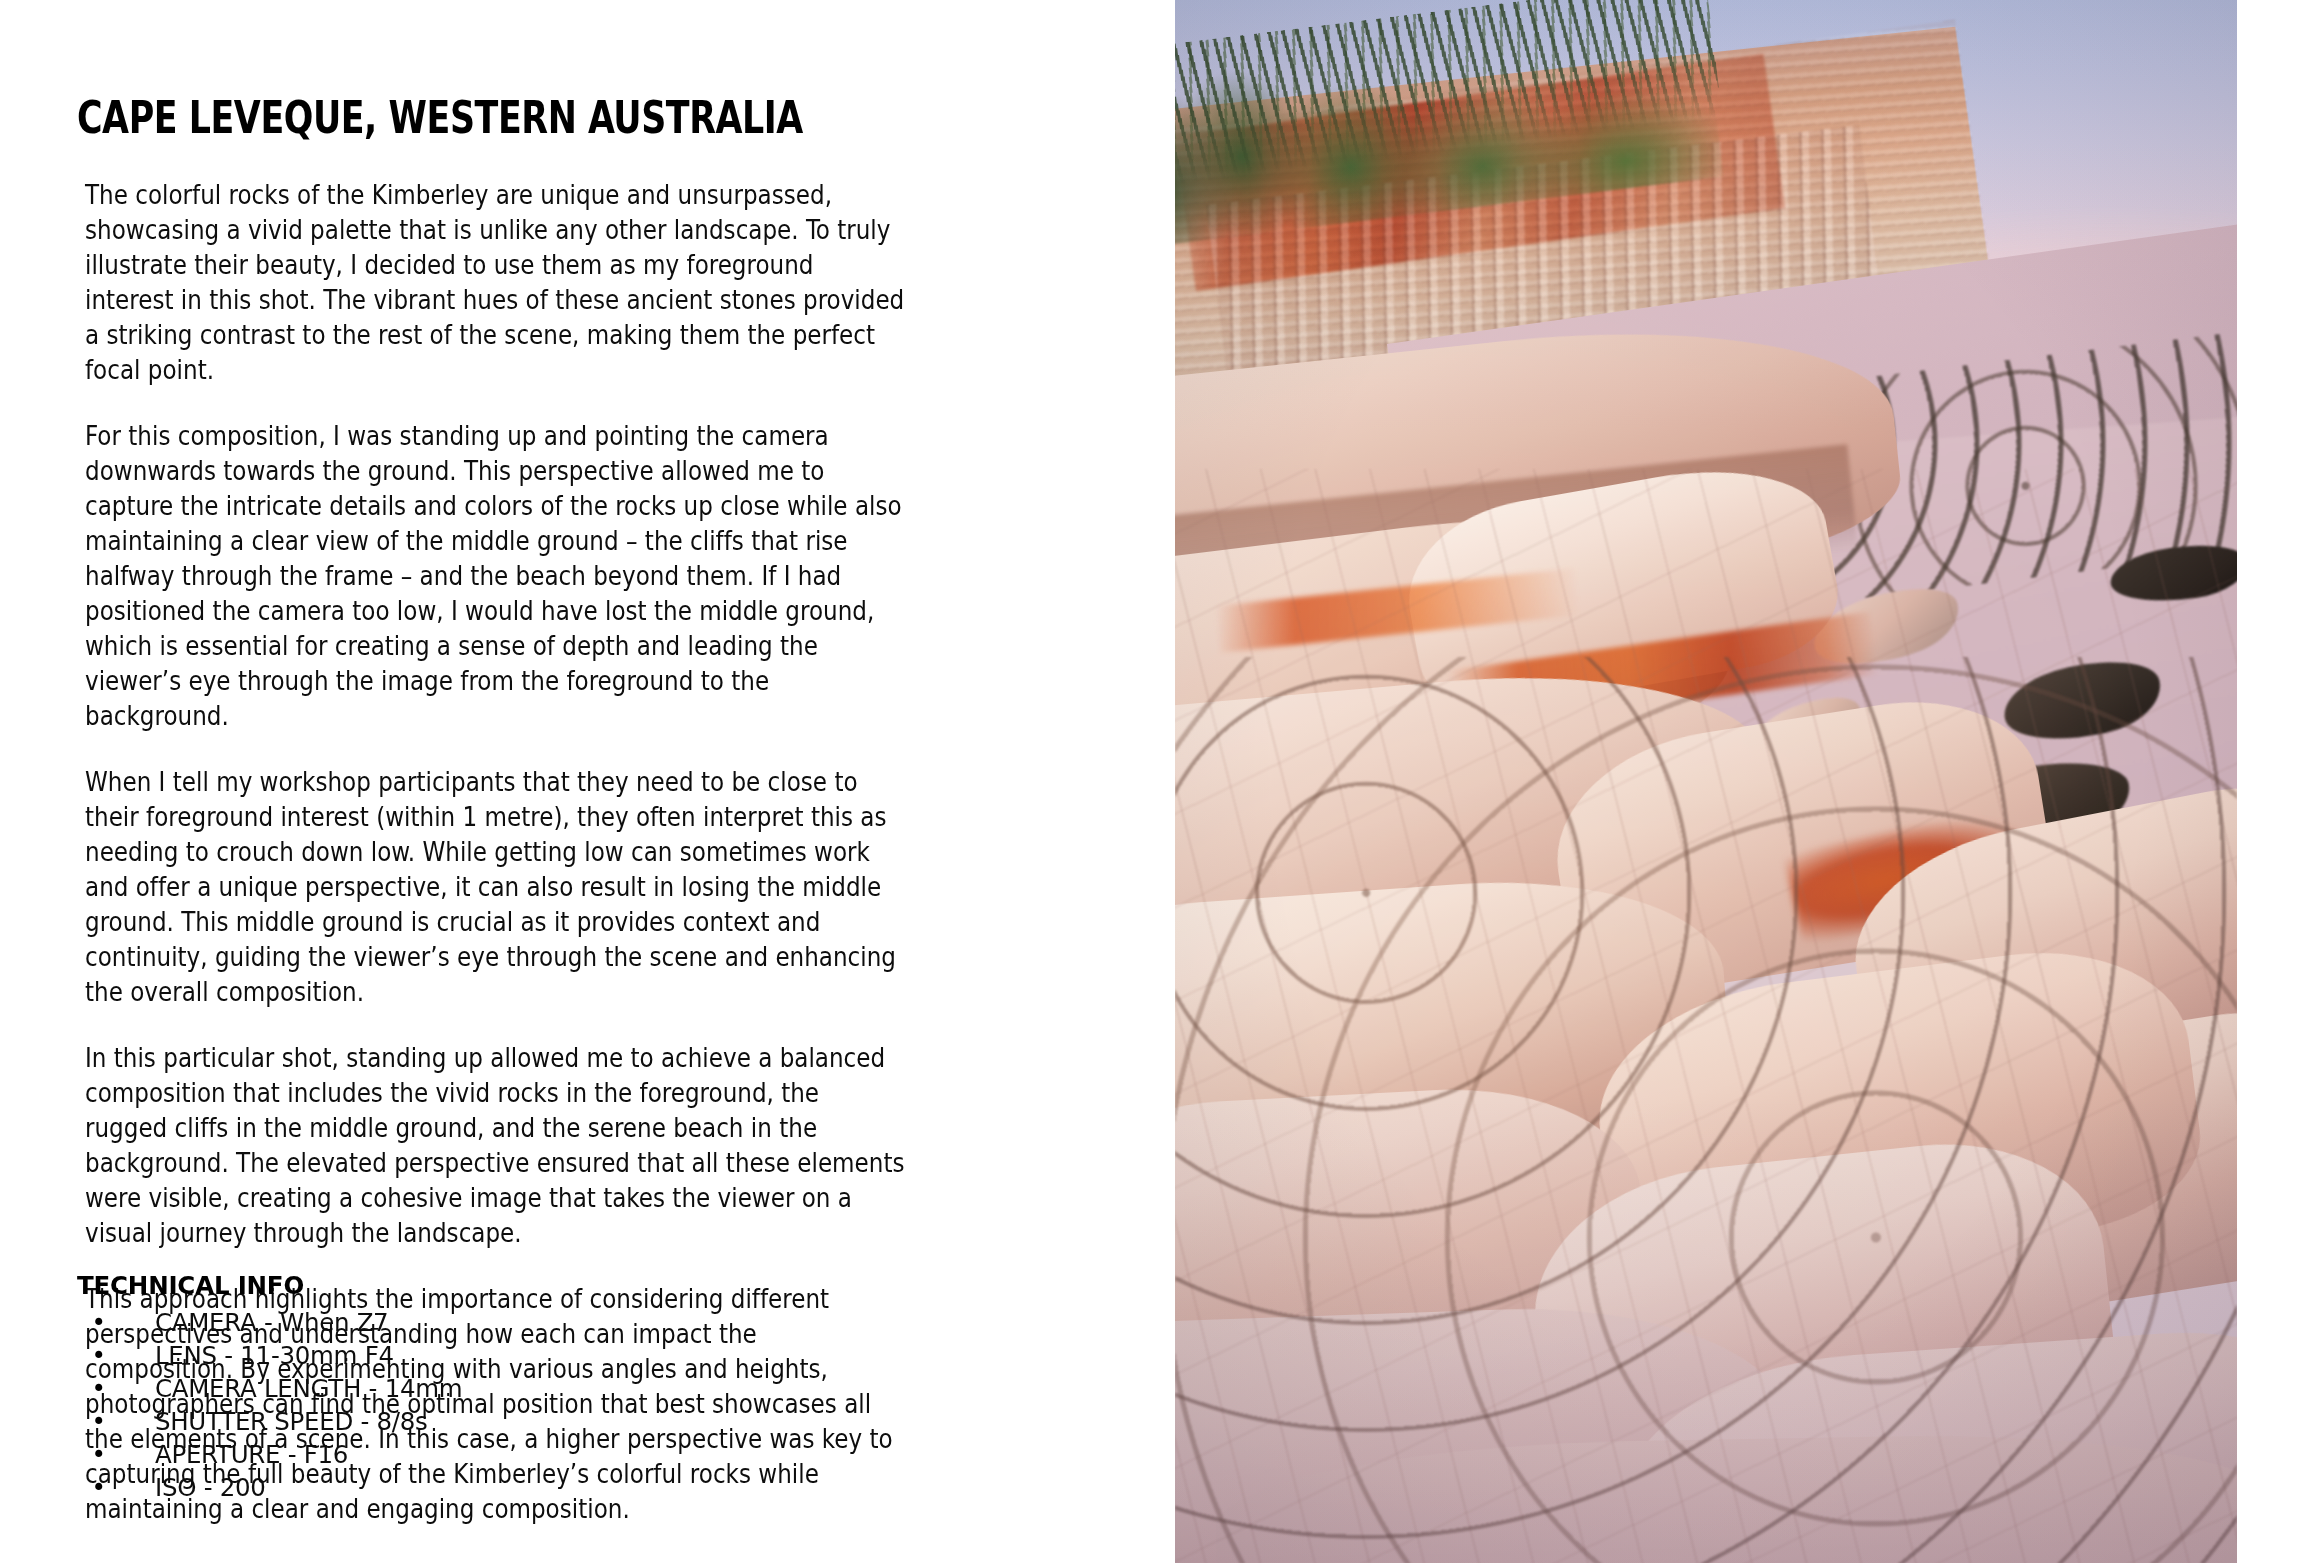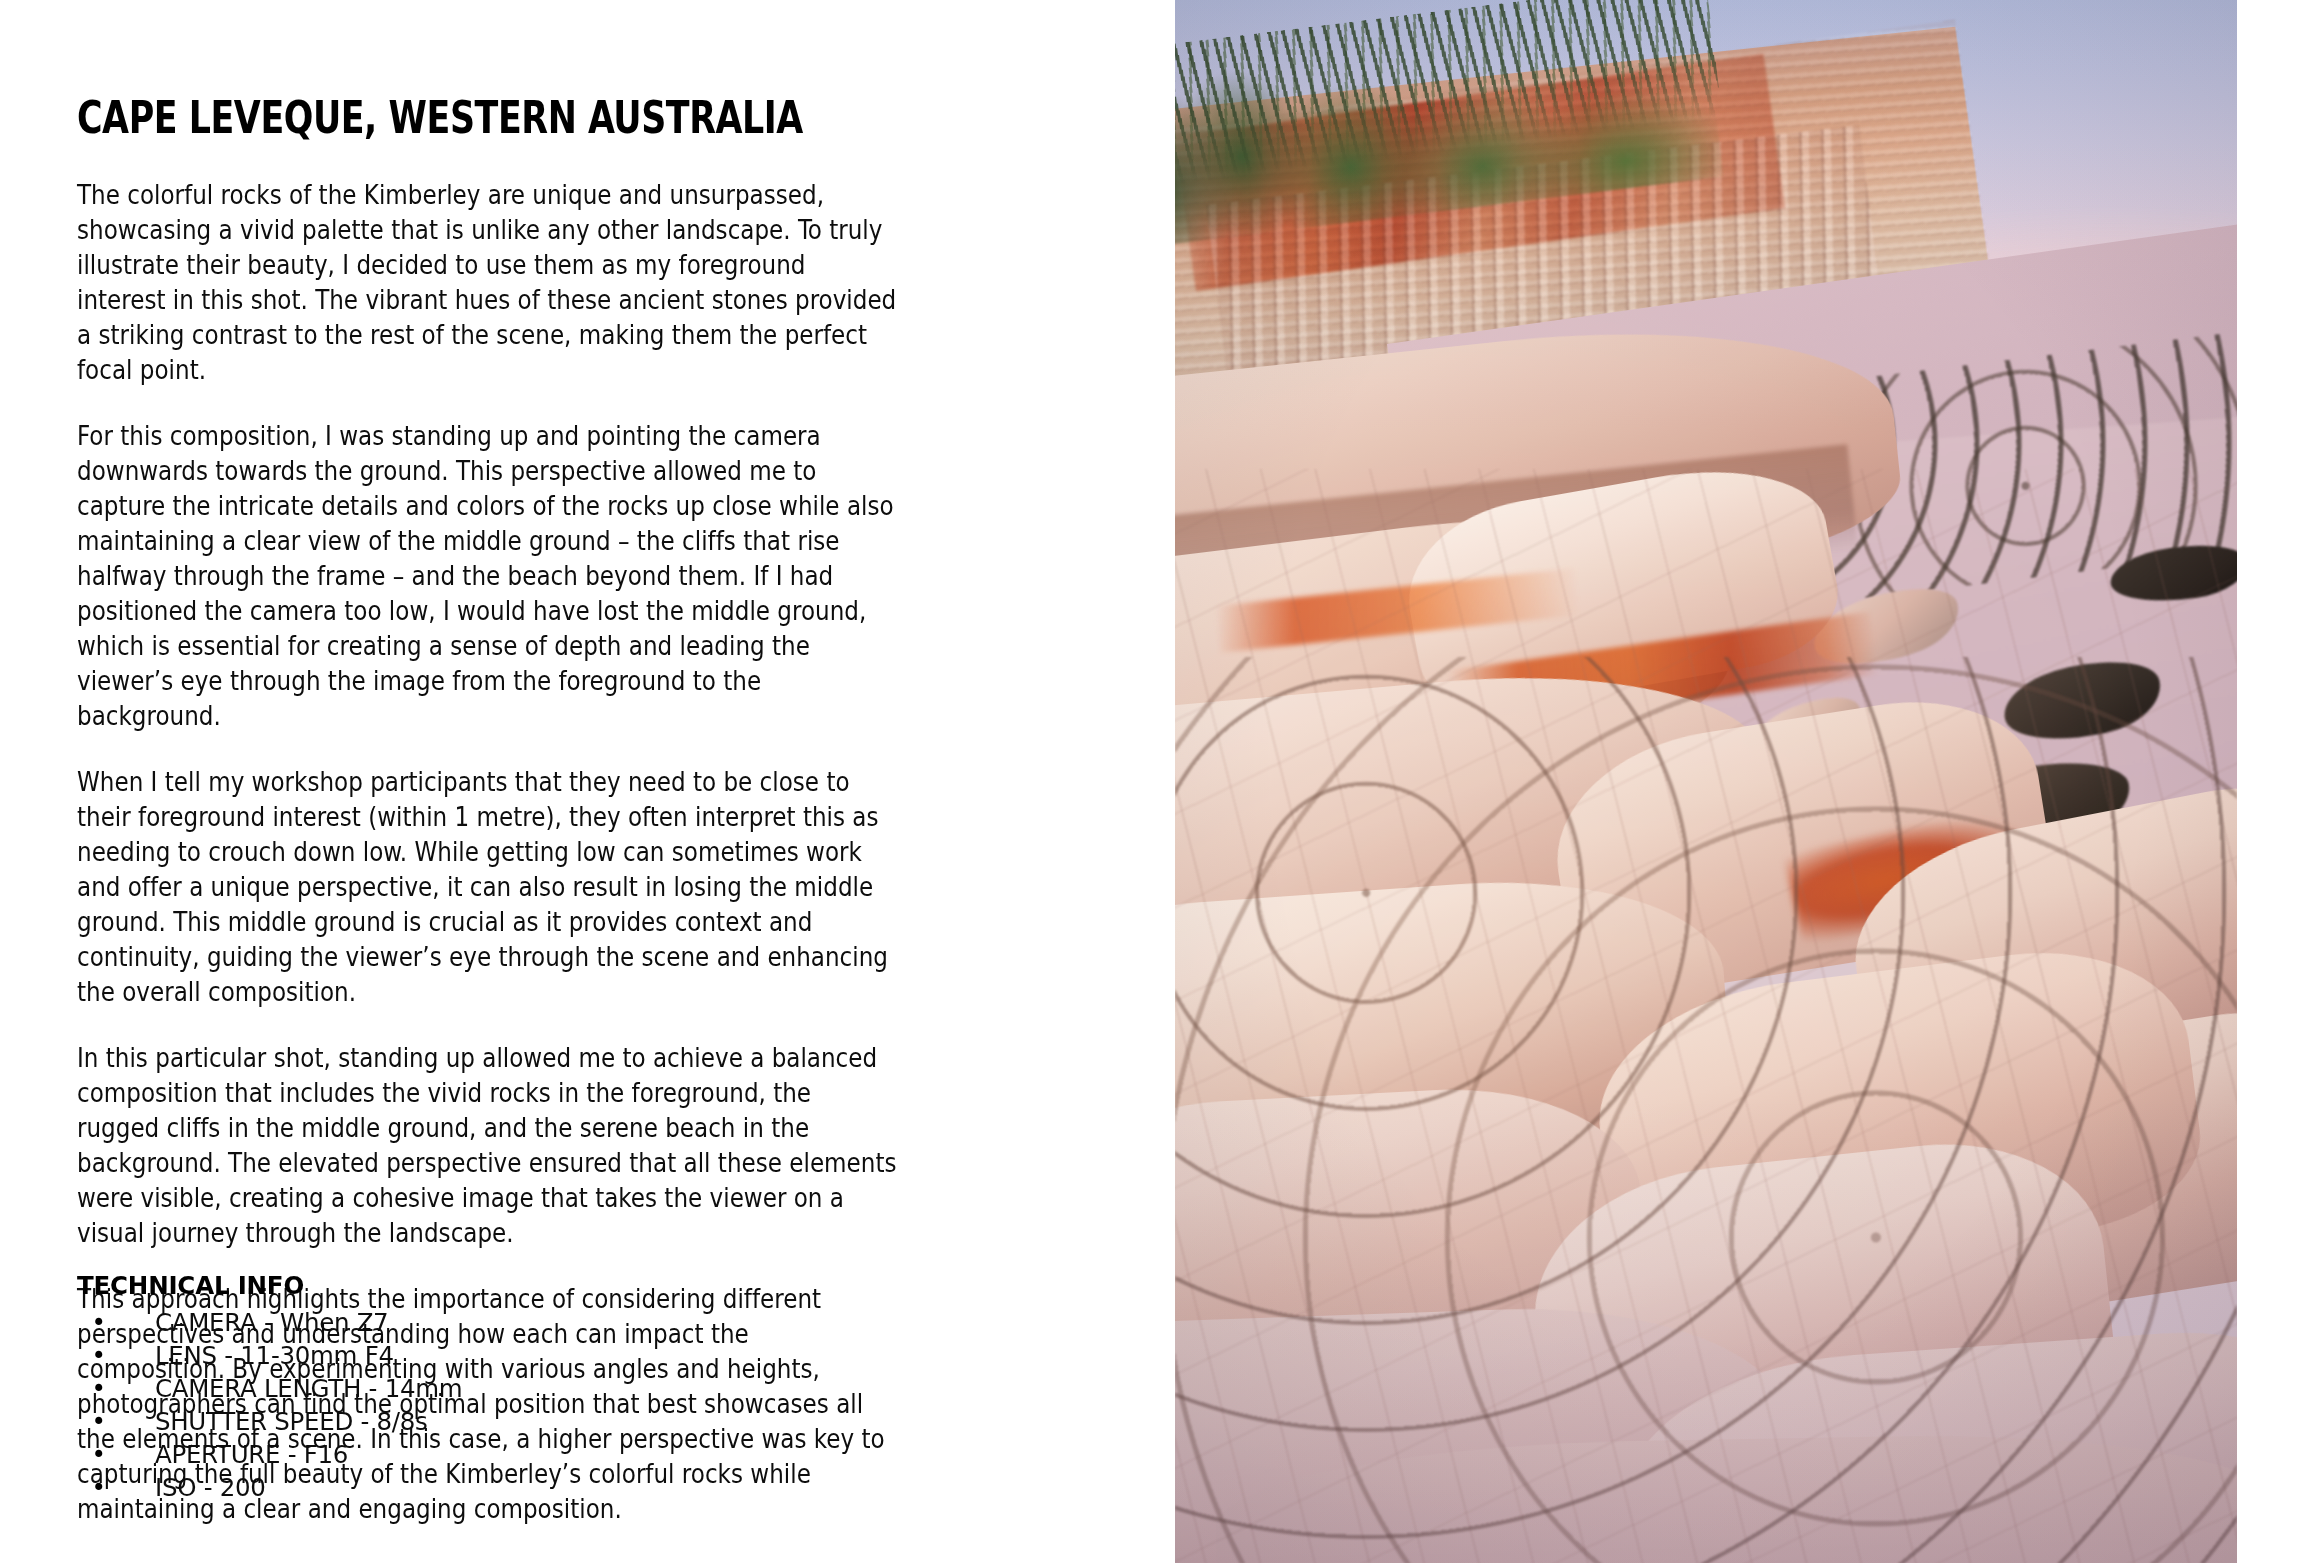--- a/index.html
+++ b/index.html
@@ -35,21 +35,21 @@
     line-height: 1.0;
     letter-spacing: -0.5px;
     color: #000000;
     white-space: nowrap;
     transform: scaleX(0.86);
     transform-origin: left top;
   }
 
   .body-copy {
     position: absolute;
-    left: 0;
+    left: 8px;
     top: 178px;
     width: 833px;
   }
 
   .para {
     margin: 0 0 31px 0;
     font-family: "Liberation Sans Narrow", "DejaVu Sans Condensed", "Liberation Sans", sans-serif;
     font-size: 26px;
     line-height: 35px;
     color: #0d0d0d;

